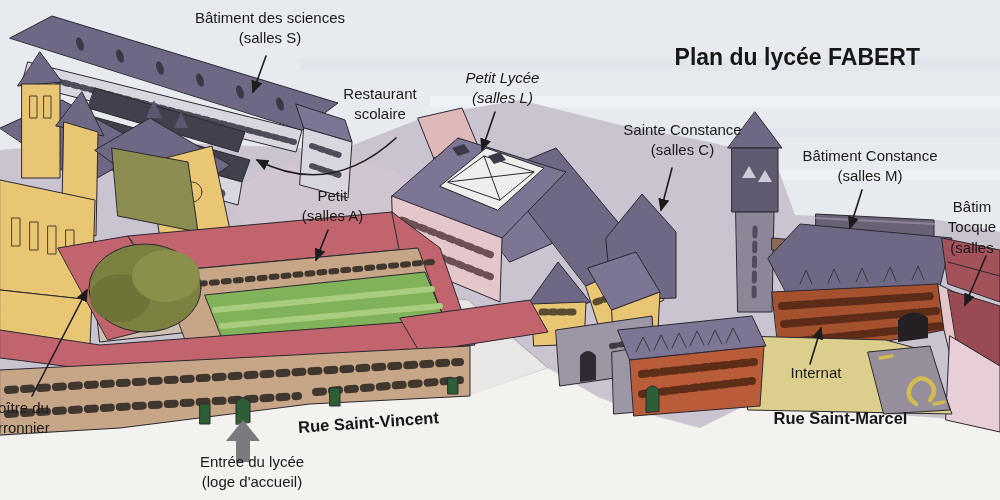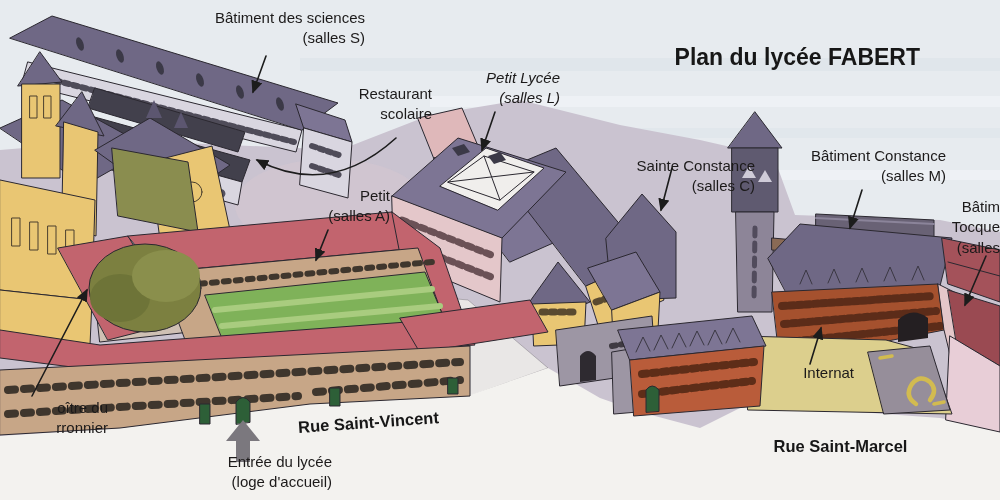--- a/index.html
+++ b/index.html
@@ -18,21 +18,21 @@
   .f-lw{fill:var(--wall_light)} .f-gw{fill:var(--wall_gray)}
   .f-br{fill:var(--brick_orange)} .f-bd{fill:var(--brick_red)}
   .f-md{fill:var(--modulaire_gray)} .f-tq{fill:var(--tocqueville_red)}
   .f-lawn{fill:var(--lawn_green)} .f-tree{fill:var(--tree_olive)} .f-olive{fill:#8a8d4f}
   .f-yard{fill:var(--yard_yellow)} .f-ramp{fill:#968e9a} .f-door{fill:var(--door_green)}
   .f-glass{fill:#42404c} .f-pg{fill:#e8ced7}
   .lbl{
     position:absolute;color:var(--label_text,#1c1a1a);
     font-size:15px;line-height:1.35;text-align:center;white-space:nowrap;
   }
-  .lbl div{white-space:nowrap;text-align:right;}
+  .lbl div{white-space:nowrap;}
   .title{
     position:absolute;font-weight:bold;font-size:23px;color:#171717;
     text-align:right;white-space:nowrap;
   }
   .street-name{
     position:absolute;font-weight:bold;font-size:16.5px;color:#171717;
     text-align:center;white-space:nowrap;
   }
 </style>
 </head>
@@ -258,21 +258,21 @@
 <div class="lbl" style="left:445px;top:68px;width:115px;font-style:italic;">
   <div>Petit Lycée</div>
   <div>(salles L)</div>
 </div>
 
 <div class="lbl" style="left:275px;top:186px;width:115px;">
   <div>Petit</div>
   <div>(salles A)</div>
 </div>
 
-<div class="lbl" style="left:610px;top:120px;width:145px;margin-top:36px;">
+<div class="lbl" style="left:610px;top:120px;width:145px;">
   <div>Sainte Constance</div>
   <div>(salles C)</div>
 </div>
 
 <div class="lbl" style="left:794px;top:146px;width:152px;">
   <div>Bâtiment Constance</div>
   <div>(salles M)</div>
 </div>
 
 <div class="lbl" style="left:944px;top:197px;width:56px;">
@@ -290,14 +290,14 @@
   <div>Internat</div>
 </div>
 
 <div class="lbl" style="left:172px;top:452px;width:160px;">
   <div>Entrée du lycée</div>
   <div>(loge d'accueil)</div>
 </div>
 
 <div class="street-name" style="left:296px;top:413px;width:145px;transform:rotate(-4deg);">Rue Saint-Vincent</div>
 
-<div class="street-name" style="left:768px;top:409px;width:145px;margin-top:28px;">Rue Saint-Marcel</div>
+<div class="street-name" style="left:768px;top:409px;width:145px;">Rue Saint-Marcel</div>
 </div>
 
 </body></html>

